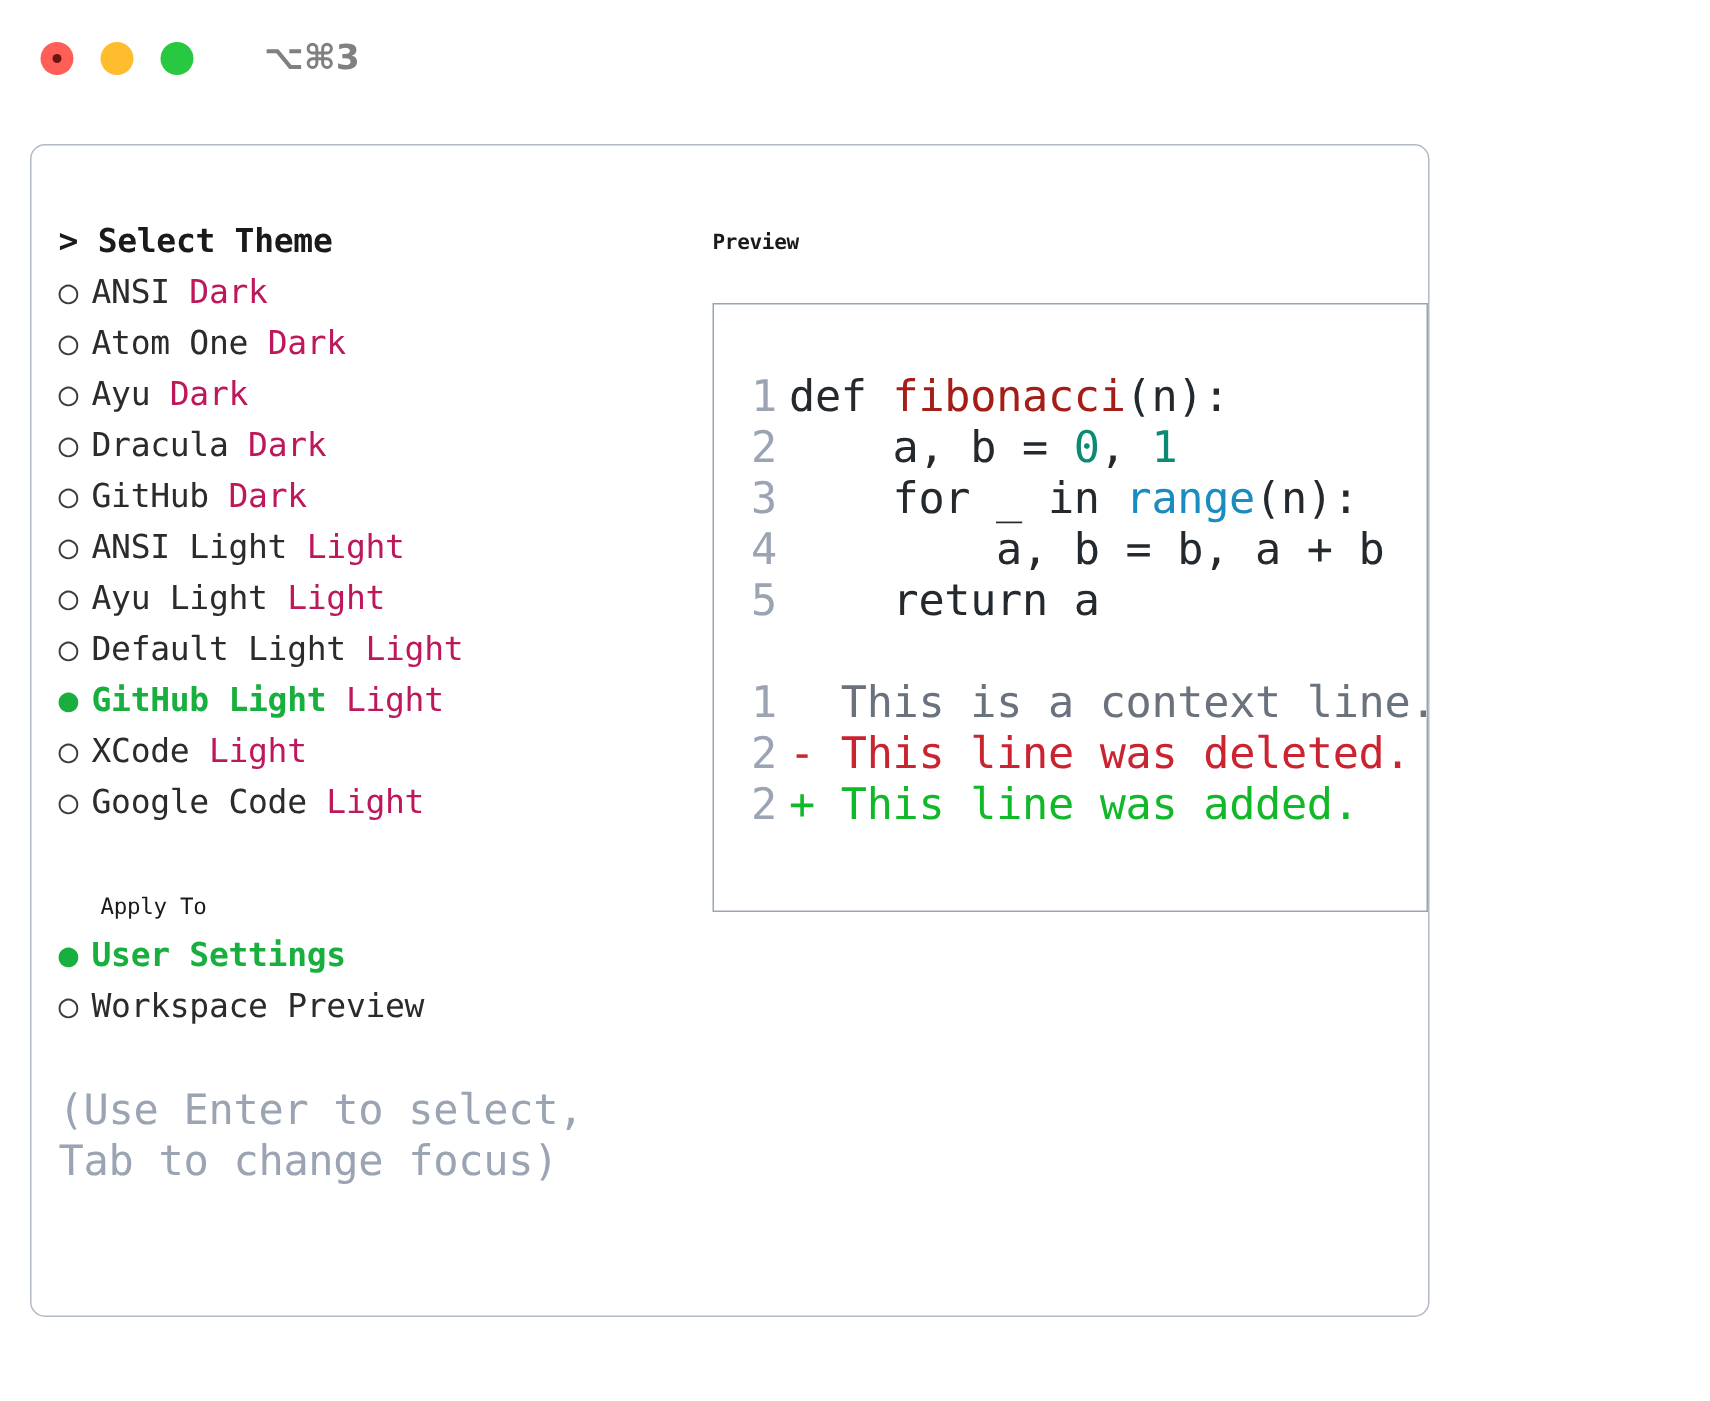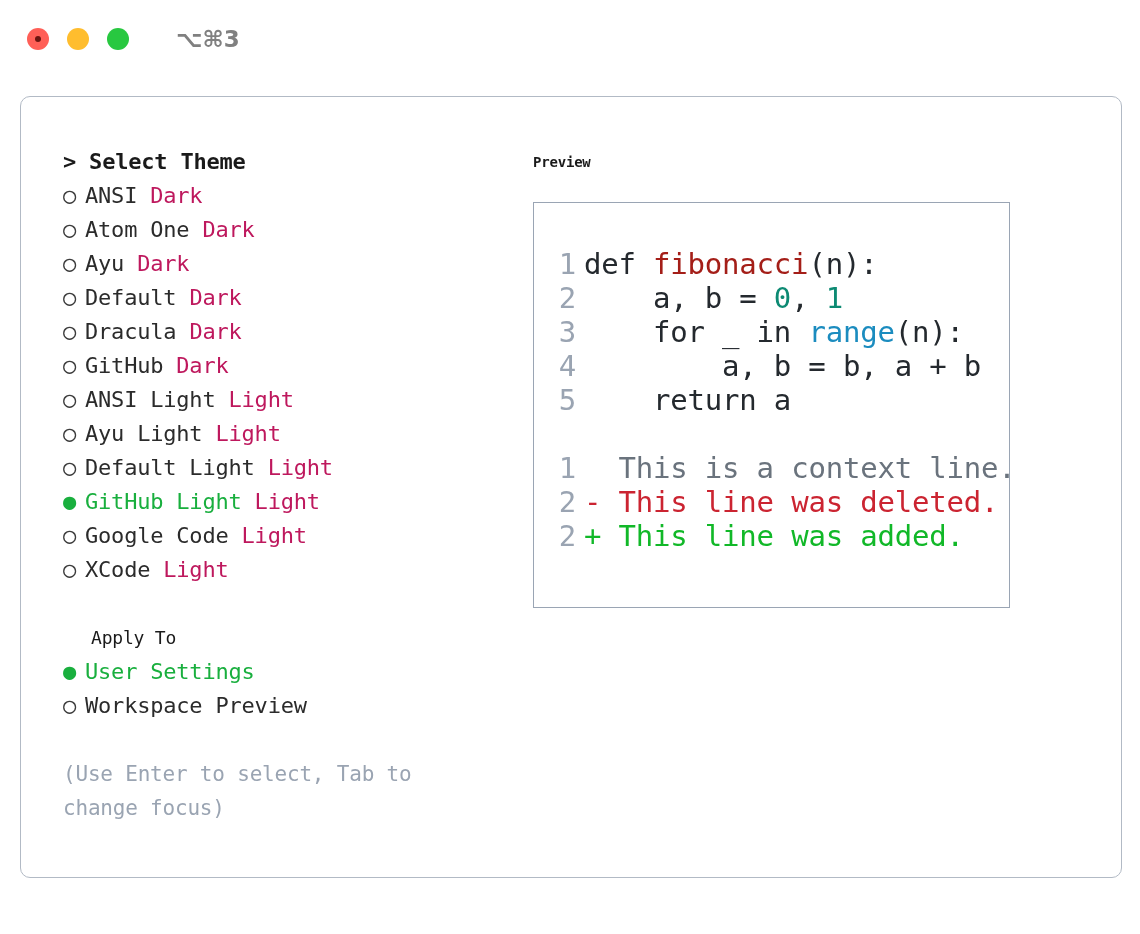--- a/index.html
+++ b/index.html
@@ -52,27 +52,26 @@
     font-weight: bold;
     letter-spacing: 0px;
     font-family: "DejaVu Sans", "Liberation Sans", sans-serif;
   }
 
   
   .panel {
     position: absolute;
     left: 20px;
     top: 96px;
-    width: 1102px;
+    width: 933px;
     height: 782px;
     border: 1.6px solid #b2bac5;
     border-radius: 10px;
     box-sizing: border-box;
     background: #ffffff;
-    padding-left: 24px;
   }
 
   .columns {
     display: flex;
     padding: 48px 0 0 0;
   }
   .col-left  { width: 470px; padding-left: 18px; }
   .col-right { flex: 1; }
 
   
@@ -92,37 +91,37 @@
     color: #2b2b2b;
     white-space: pre;
     letter-spacing: -0.2px;
   }
   .bullet {
     display: inline-block;
     width: 22px;
   }
   .bullet-on  { color: #19af3e; }
   .bullet-off { color: #3c3c3c; }
-  .opt-label-on { color: #19af3e; }
+  .opt-label-on { color: #19af3e; font-weight: bold; }
   .badge {
     color: #be185d;
   }
   .spacer-lg { height: 34px; }
   .apply-head {
     height: 34px;
     line-height: 34px;
-    font-size: 18px;
+    font-size: 15px;
     color: #1a1a1a;
     white-space: pre;
     padding-left: 28px;
     letter-spacing: -0.2px;
   }
   .hint {
     margin-top: 34px;
-    font-size: 21px;
+    font-size: 28px;
     line-height: 34px;
     color: #9aa4b2;
     width: 400px;
     letter-spacing: -0.2px;
   }
 
   
   .preview-title {
     font-size: 14px;
     font-weight: bold;
@@ -179,29 +178,28 @@
   <div class="columns">
 
     <div class="col-left">
 
       <div class="section-head">&gt; Select Theme</div>
 
       <div id="theme-list">
           <div class="opt"><span class="bullet bullet-off">○</span><span>ANSI</span> <span class="badge">Dark</span></div>
           <div class="opt"><span class="bullet bullet-off">○</span><span>Atom One</span> <span class="badge">Dark</span></div>
           <div class="opt"><span class="bullet bullet-off">○</span><span>Ayu</span> <span class="badge">Dark</span></div>
-          <div class="opt"><span class="bullet bullet-off">○</span><span>Default</span> <span class="badge">Dark</span></div>
           <div class="opt"><span class="bullet bullet-off">○</span><span>Dracula</span> <span class="badge">Dark</span></div>
           <div class="opt"><span class="bullet bullet-off">○</span><span>GitHub</span> <span class="badge">Dark</span></div>
           <div class="opt"><span class="bullet bullet-off">○</span><span>ANSI Light</span> <span class="badge">Light</span></div>
           <div class="opt"><span class="bullet bullet-off">○</span><span>Ayu Light</span> <span class="badge">Light</span></div>
           <div class="opt"><span class="bullet bullet-off">○</span><span>Default Light</span> <span class="badge">Light</span></div>
           <div class="opt"><span class="bullet bullet-on">●</span><span class="opt-label-on">GitHub Light</span> <span class="badge">Light</span></div>
+          <div class="opt"><span class="bullet bullet-off">○</span><span>XCode</span> <span class="badge">Light</span></div>
           <div class="opt"><span class="bullet bullet-off">○</span><span>Google Code</span> <span class="badge">Light</span></div>
-          <div class="opt"><span class="bullet bullet-off">○</span><span>XCode</span> <span class="badge">Light</span></div>
         </div>
 
       <div class="spacer-lg"></div>
 
       <div class="apply-head">Apply To</div>
 
       <div id="apply-list">
           <div class="opt"><span class="bullet bullet-on">●</span><span class="opt-label-on">User Settings</span></div>
           <div class="opt"><span class="bullet bullet-off">○</span><span>Workspace Preview</span></div>
         </div>

